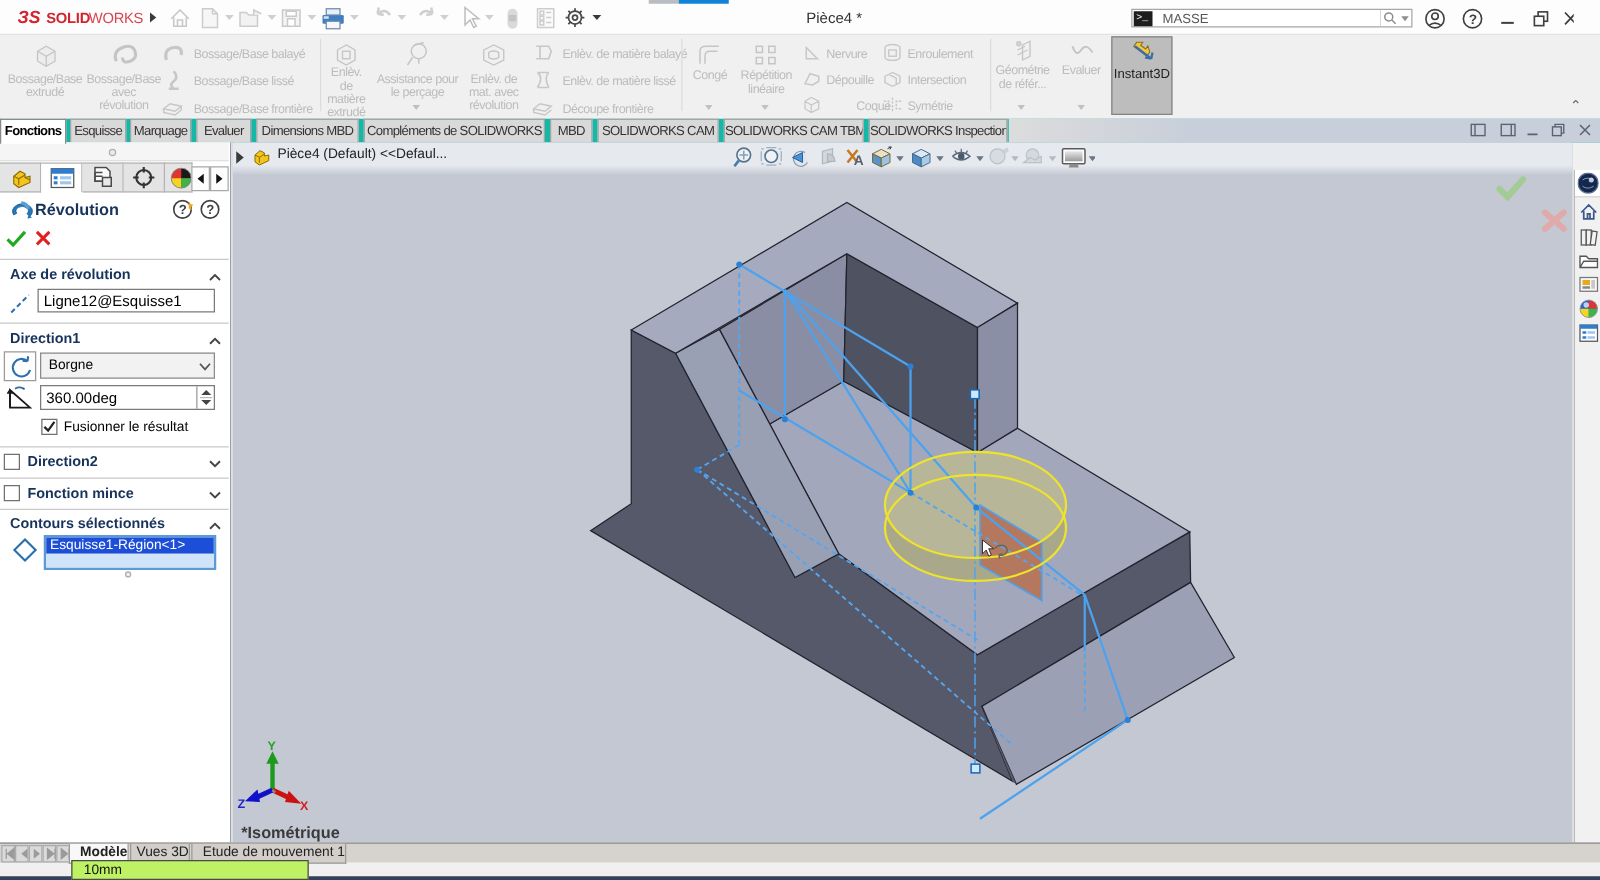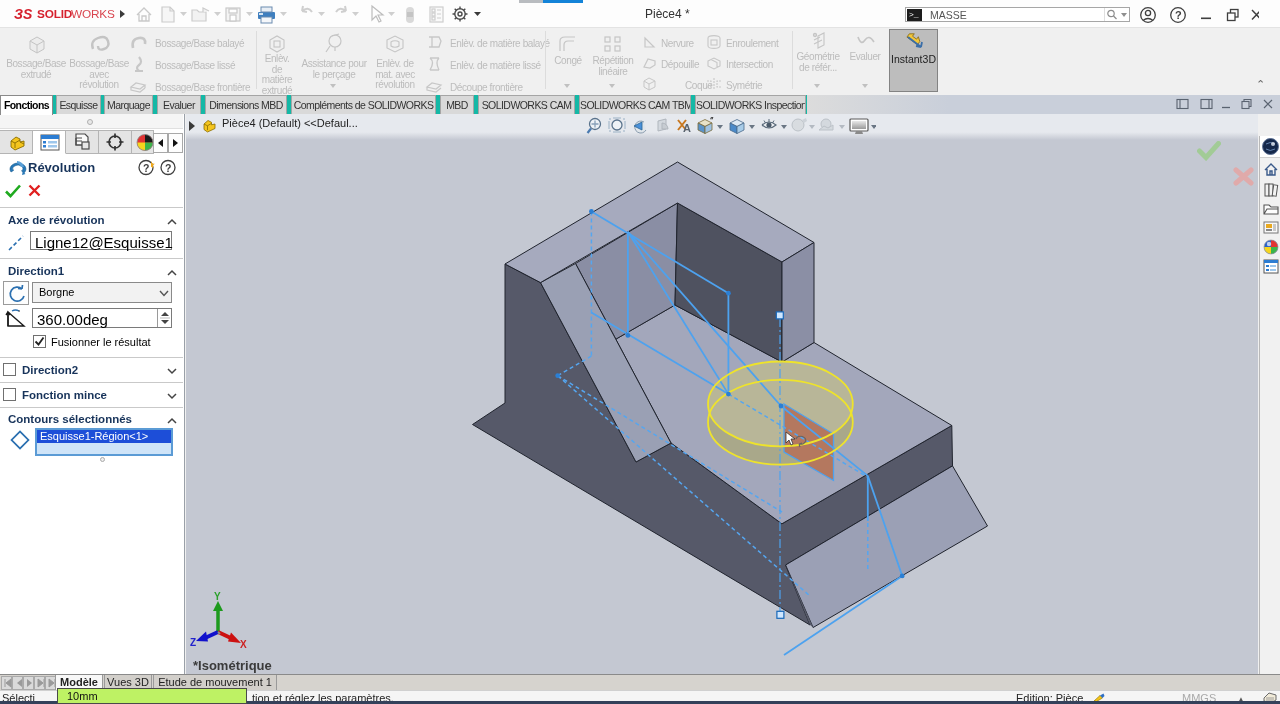--- a/index.html
+++ b/index.html
@@ -39,37 +39,37 @@
   #ptabs { position:absolute; left:0; top:16px; width:183px; height:24px; }
   .ptab { position:absolute; top:0; width:33px; height:24px; background:#e4e4e4; border:1px solid #b4b4b4; border-left:none; }
   .ptab.active { background:#fff; border-bottom:1px solid #fff; }
   .parrow { position:absolute; top:3px; width:15px; height:20px; background:#fdfdfd; border:1px solid #a8a8a8; color:#222; font-size:9px; text-align:center; line-height:19px; }
   #pmtitle { position:absolute; left:0; top:42px; width:183px; height:24px; }
   #pmtitle .t { position:absolute; left:28px; top:4px; font-size:13px; font-weight:bold; color:#17335a; }
   #okcancel { position:absolute; left:0; top:66px; width:183px; height:26px; }
   .pdiv { position:absolute; left:0; width:183px; height:1px; background:#c9c9c9; }
   .sechdr { position:absolute; left:8px; font-size:11.5px; font-weight:bold; color:#17335a; }
   .chev { position:absolute; right:7px; width:10px; height:10px; }
-  .pfield { position:absolute; background:#fff; border:1px solid #7a7a7a; font-size:15px; color:#000; padding:2px 0 0 4px; }
+  .pfield { position:absolute; background:#fff; border:1px solid #7a7a7a; font-size:12px; color:#000; padding:2px 0 0 4px; }
   .cbox { position:absolute; width:13px; height:13px; background:#fff; border:1px solid #707070; }
   .clbl { position:absolute; font-size:11px; color:#000; }
   .clblb { position:absolute; font-size:11.5px; font-weight:bold; color:#17335a; }
 
   
   #viewport { position:absolute; left:186px; top:114px; width:1072px; height:560px; background:#c4c8d2; overflow:hidden; }
   #vtopstrip { position:absolute; left:0; top:0; width:1072px; height:26px; background:linear-gradient(to bottom,#e6e9ee 70%, #c4c8d2); }
   #crumb { position:absolute; left:2px; top:3px; font-size:11px; color:#222; }
   #isolabel { position:absolute; left:7px; top:544px; font-size:13px; font-weight:bold; color:#3a3a3a; }
 
   
   #taskpane { position:absolute; left:1259px; top:136px; width:21px; height:538px; background:#f1f1f1; border-left:1px solid #b9b9b9; }
 
   
   #btabs { position:absolute; left:0; top:674px; width:1280px; height:16px; background:#d6d3ce; border-top:1px solid #8a8a8a; }
-  .btab { position:absolute; top:0; height:16px; border:1px solid #9a9a9a; border-top:none; background:#d2cfca; font-size:11px; color:#222; text-align:center; line-height:15px; }
+  .btab { position:absolute; top:0; height:16px; border:1px solid #9a9a9a; border-top:none; background:#d2cfca; font-size:11px; color:#222; text-align:right; line-height:15px; }
   .btab.active { background:#f8f8f8; font-weight:bold; }
   .vcr { position:absolute; top:1px; padding-left:1px; width:11px; height:14px; background:#dadada; border:1px solid #aaa; color:#999; font-size:7px; text-align:center; line-height:13px; }
 
   
   #statusbar { position:absolute; left:0; top:690px; width:1280px; height:14px; background:#f5f5f5; border-top:1px solid #d0d0d0; }
   #statusbar .st { position:absolute; top:1px; font-size:11px; color:#222; }
   #darkbottom { position:absolute; left:0; top:701px; width:1280px; height:3px; background:#34415a; }
   #tenmm { position:absolute; left:57px; top:688px; width:190px; height:16px; background:#bef264; border:1px solid #4a4a4a; z-index:10; }
   #tenmm span { position:absolute; left:9px; top:1px; font-size:11px; color:#111; }
 </style>
@@ -733,34 +733,18 @@
           <path d="M2,2 L7,6 L2,10 z M8,2 v8" fill="#9a9a9a" stroke="#9a9a9a"></path>
         </svg></div>
     <div class="vcr" style="left:45px"><svg width="10" height="12">
           <path d="M2,2 L7,6 L2,10 z M8,2 v8" fill="#9a9a9a" stroke="#9a9a9a"></path>
         </svg></div>
     <div class="btab active" style="left:55px;width:48px">Modèle</div>
     <div class="btab" style="left:104px;width:48px">Vues 3D</div>
     <div class="btab" style="left:153px;width:124px">Etude de mouvement 1</div>
   </div>
 
-  <div id="statusbar">
-    <div class="st" style="left:2px">Sélecti</div>
-    <div class="st" style="left:252px">tion et réglez les paramètres.</div>
-    <div class="st" style="left:1016px">Edition: Pièce</div>
-    <svg class="abs" style="left:1093px;top:2px" width="14" height="11" viewBox="0 0 14 11">
-      <path d="M1,8 L7,2.5 L9.5,5 L3.5,8.5 z" fill="#f5c518" stroke="#8a6d00" stroke-width="0.6"></path>
-      <path d="M7,2.5 L10.5,0.5 L11.5,3 L9.5,5 z" fill="#2e6fc4"></path>
-      <path d="M2,10 h9" stroke="#2e6fc4" stroke-width="1.3" stroke-dasharray="2,1"></path>
-    </svg>
-    <div class="st" style="left:1182px;color:#a9a9a9">MMGS</div>
-    <div class="st" style="left:1237px;color:#555;font-size:8px;top:4px">▲</div>
-    <svg class="abs" style="left:1263px;top:1px" width="14" height="12" viewBox="0 0 14 12">
-      <path d="M1,6 L6,1 L13,3 L13,8 L8,11 L1,9 z" fill="#f0ead8" stroke="#6a6a6a" stroke-width="1"></path>
-      <path d="M3,6 h8 M3,8 h8" stroke="#8a8a8a" stroke-width="0.8"></path>
-    </svg>
-  </div>
   <div id="darkbottom"></div>
   <div id="tenmm">
       <span>10mm</span>
     </div>
 
 </div>
 
 </body></html>

